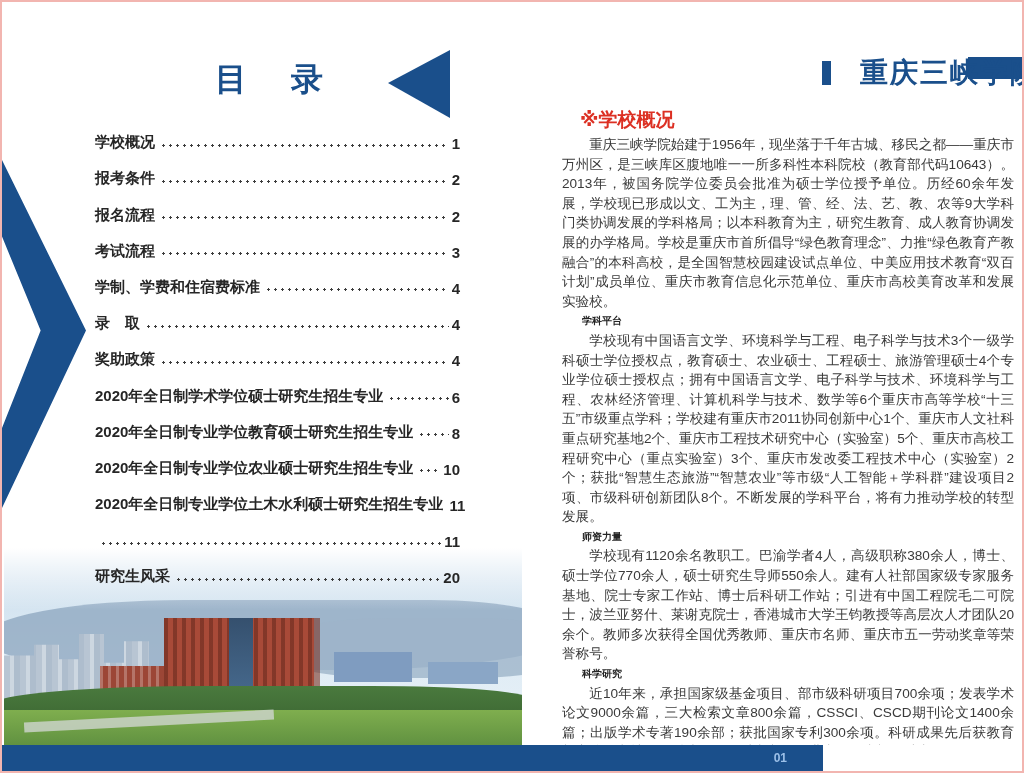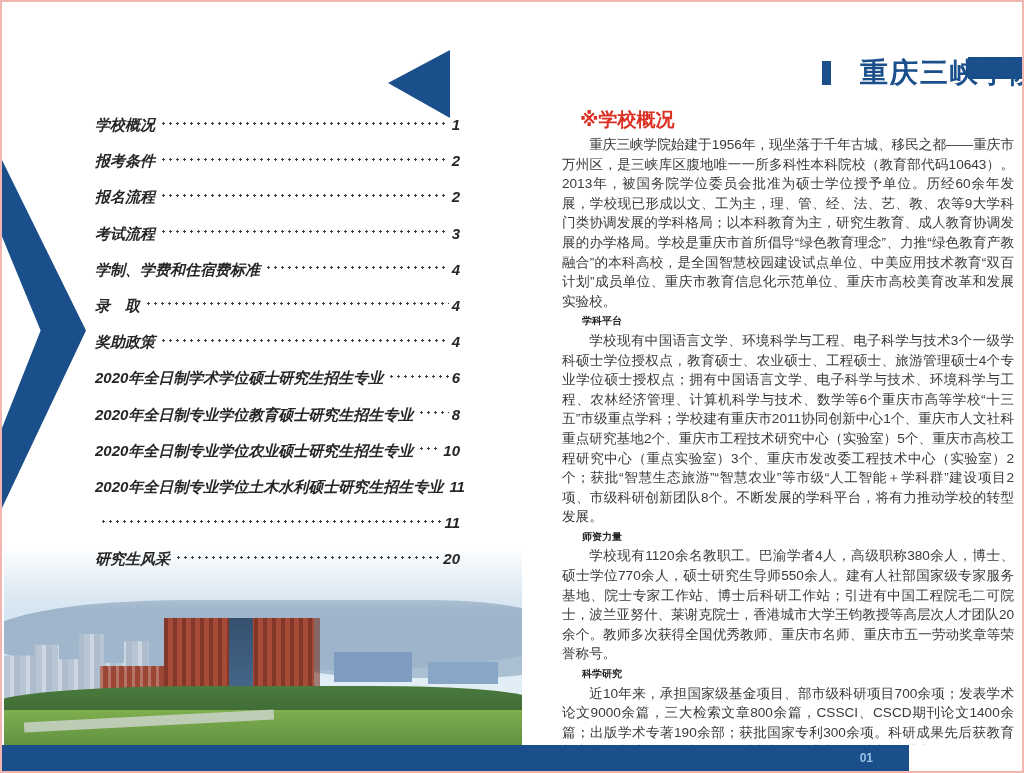--- a/index.html
+++ b/index.html
@@ -23,21 +23,21 @@
   .tri-left{
     position:absolute;left:386px;top:48px;width:0;height:0;
     border-right:62px solid var(--accent-blue);
     border-top:33px solid transparent;border-bottom:35px solid transparent;
   }
   .chevron{
     position:absolute;left:0;top:158px;width:84px;height:348px;background:var(--accent-blue);
     clip-path:polygon(0 0,100% 49%,0 100%,0 77%,46% 49%,0 22%);
   }
   .toc-list{position:absolute;left:93px;top:114px;width:365px;z-index:5;}
-  .toc-row{display:flex;align-items:flex-start;height:36.2px;font-style:italic;}
+  .toc-row{display:flex;align-items:flex-end;height:36.2px;}
   .toc-label{font-size:15px;font-weight:bold;color:#262626;white-space:nowrap;}
   .toc-dots{
     flex:1;height:14px;margin:0 3px;
     background-image:radial-gradient(circle,#3c3c3c 1.1px,transparent 1.4px);
     background-size:7px 7px;background-repeat:repeat-x;background-position:2px center;
   }
   .toc-page{font-size:15px;font-weight:bold;color:#262626;}
   
   .photo{
     position:absolute;left:2px;top:546px;width:518px;height:199px;overflow:hidden;
@@ -84,28 +84,29 @@
   }
   .brand-bar{position:absolute;left:966px;top:55px;width:56px;height:22px;background:var(--accent-blue);}
   .section-title{position:absolute;left:578px;top:105px;font-size:19px;font-weight:bold;color:var(--heading-red);}
   .body-copy{
     position:absolute;left:560px;top:133px;width:452px;max-height:610px;overflow:hidden;
     font-size:13.6px;line-height:19.6px;color:#3a3a3a;text-align:justify;
   }
   .body-copy p{text-indent:2em;}
   .body-copy h3{font-size:10px;font-weight:bold;color:#252525;text-indent:2em;line-height:19.6px;}
   
-  .footer-bar{position:absolute;left:0;top:743px;width:907px;height:26px;background:var(--accent-blue);}
+  .footer-bar{position:absolute;left:0;top:743px;width:821px;height:26px;background:var(--accent-blue);}
   .footer-page{position:absolute;right:36px;top:0;height:26px;line-height:26px;font-size:12px;font-weight:bold;color:var(--footer-text-blue);}
 </style>
 </head>
 <body>
 
 <div class="sheet">
 
+  <div class="toc-title">目　录</div>
   <div class="tri-left"></div>
   <div class="chevron"></div>
 
   <div class="toc-list">
     <div class="toc-row">
         <span class="toc-label">学校概况</span>
         <span class="toc-dots"></span>
         <span class="toc-page">1</span>
       </div>
     <div class="toc-row">

